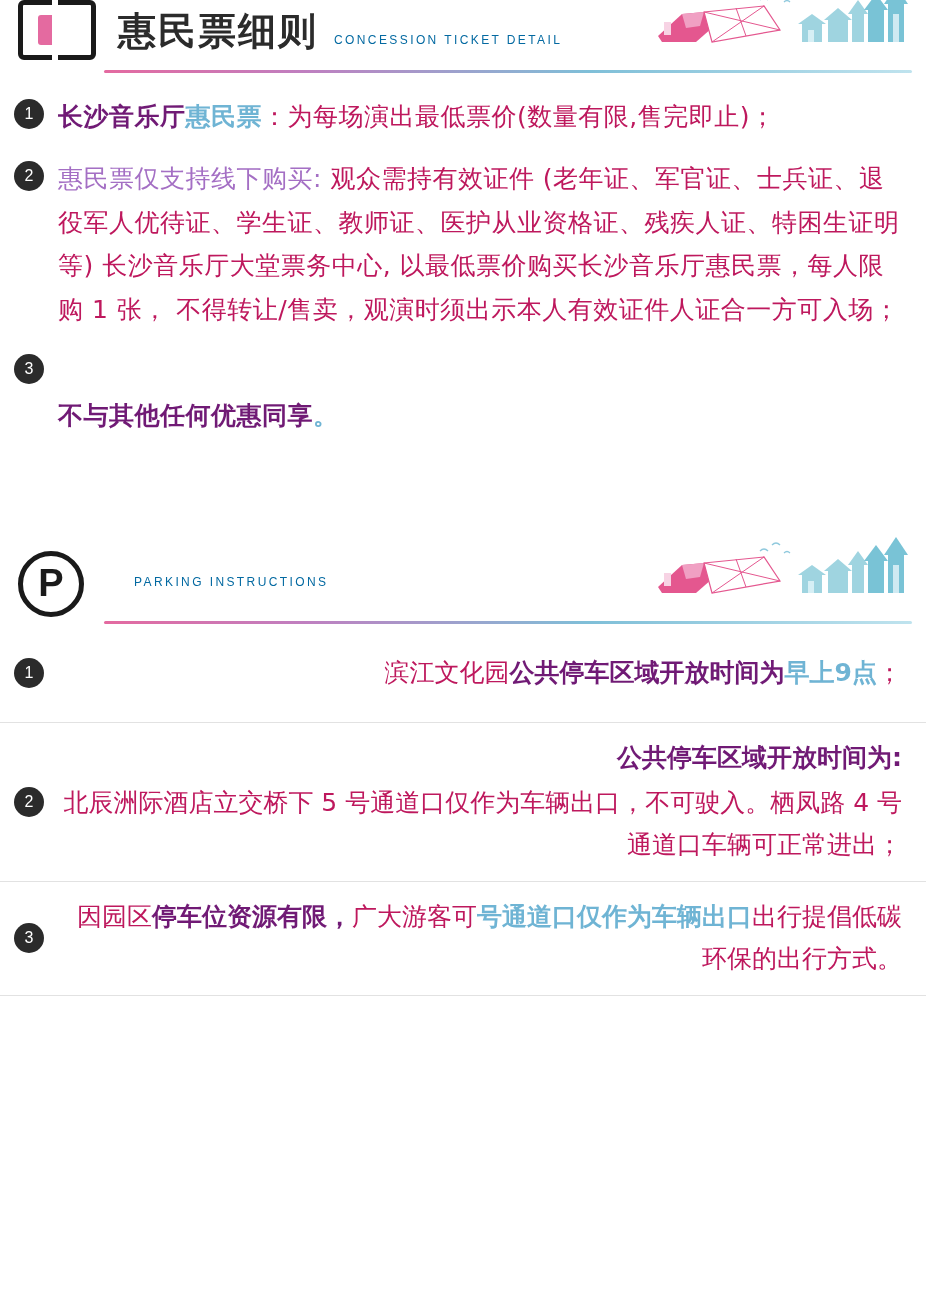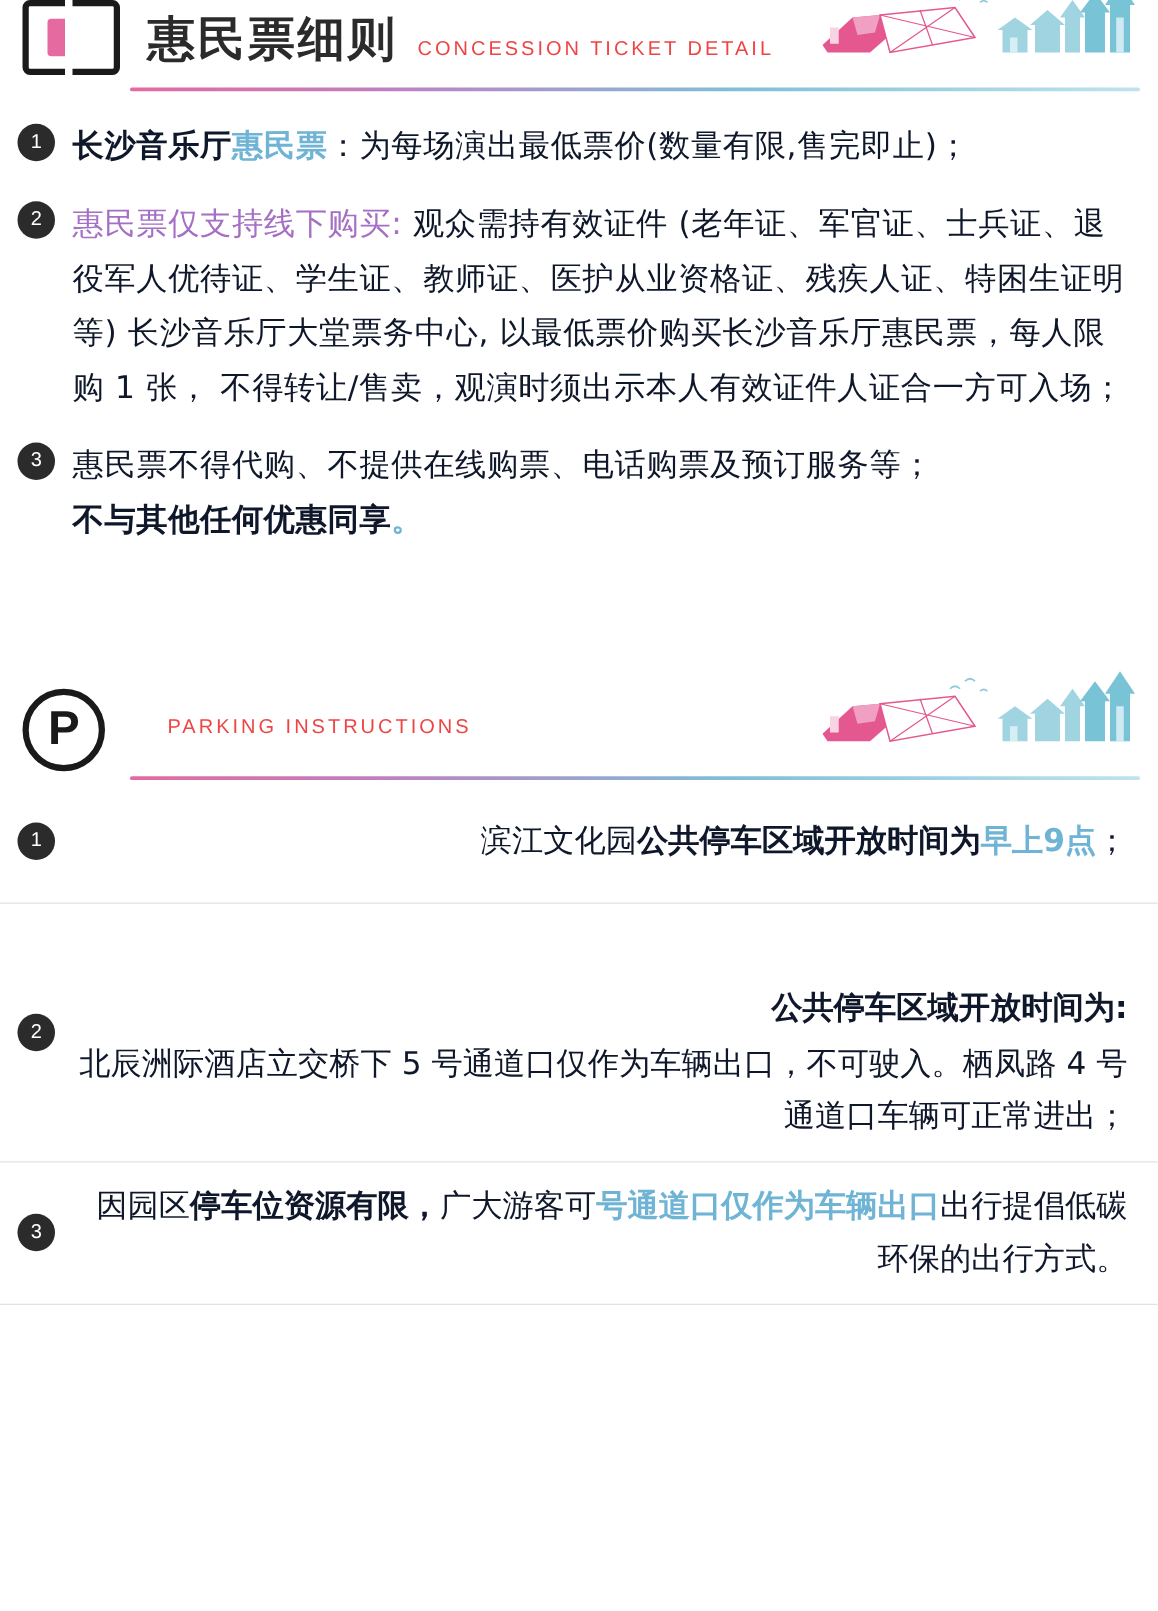--- a/index.html
+++ b/index.html
@@ -85,23 +85,23 @@
     margin-left: 22px;
   }
   .hdr-cn {
     font-size: 38px;
     font-weight: bold;
     letter-spacing: 2px;
     color: #2b2b2b;
     font-family: "DejaVu Sans", sans-serif;
   }
   .hdr-en {
-    font-size: 16px;
+    font-size: 12px;
     letter-spacing: 2.4px;
-    color: #ef4444;
+    color: #0369a1;
     margin-left: 16px;
     font-family: "Liberation Sans", sans-serif;
   }
 
   .hdr-art {
     position: absolute;
     right: 14px;
     bottom: 8px;
     width: 260px;
     height: 70px;
@@ -141,24 +141,24 @@
     font-family: "Liberation Sans", sans-serif;
   }
   .item-body {
     flex: 1 1 auto;
     font-size: 25px;
     line-height: 1.75;
     letter-spacing: 0.5px;
     font-family: "DejaVu Sans", sans-serif;
     color: #4a4a4a;
   }
-  .pink   { color: #0f172a; font-weight: bold; margin-top: 48px; }
+  .pink   { color: #701a75; font-weight: bold; }
   .purple { color: #a46fc4; font-weight: normal; }
   .blue   { color: #6fb4d4; font-weight: bold; }
-  .plain  { color: #0f172a; }
+  .plain  { color: #be185d; }
   .park-row {
     display: flex;
     align-items: center;
     min-height: 70px;
     border-bottom: 1px solid #e2e2e2;
     padding: 14px 24px 14px 14px;
   }
   .park-row .num { margin-top: 0; }
   .park-body {
     flex: 1 1 auto;
@@ -236,21 +236,21 @@
       <div class="item">
         <div class="num">2</div>
         <div class="item-body">
           <span class="purple">惠民票仅支持线下购买:</span><span class="plain"> 观众需持有效证件 (老年证、军官证、士兵证、退役军人优待证、学生证、教师证、医护从业资格证、残疾人证、特困生证明等) 长沙音乐厅大堂票务中心, 以最低票价购买长沙音乐厅惠民票，每人限购 1 张， 不得转让/售卖，观演时须出示本人有效证件人证合一方可入场；</span>
         </div>
       </div>
 
       <div class="item">
         <div class="num">3</div>
         <div class="item-body">
-          <span class="plain">惠民票不得代购、不提供在线购票、电话购票及预订服务等；</span><br><span class="pink">不与其他任何优惠同享</span><span class="blue">。</span>
+          <br><span class="pink">不与其他任何优惠同享</span><span class="blue">。</span>
         </div>
       </div>
 
     </div>
   </div>
 
   <div class="gap"></div>
 
   <div>
 

